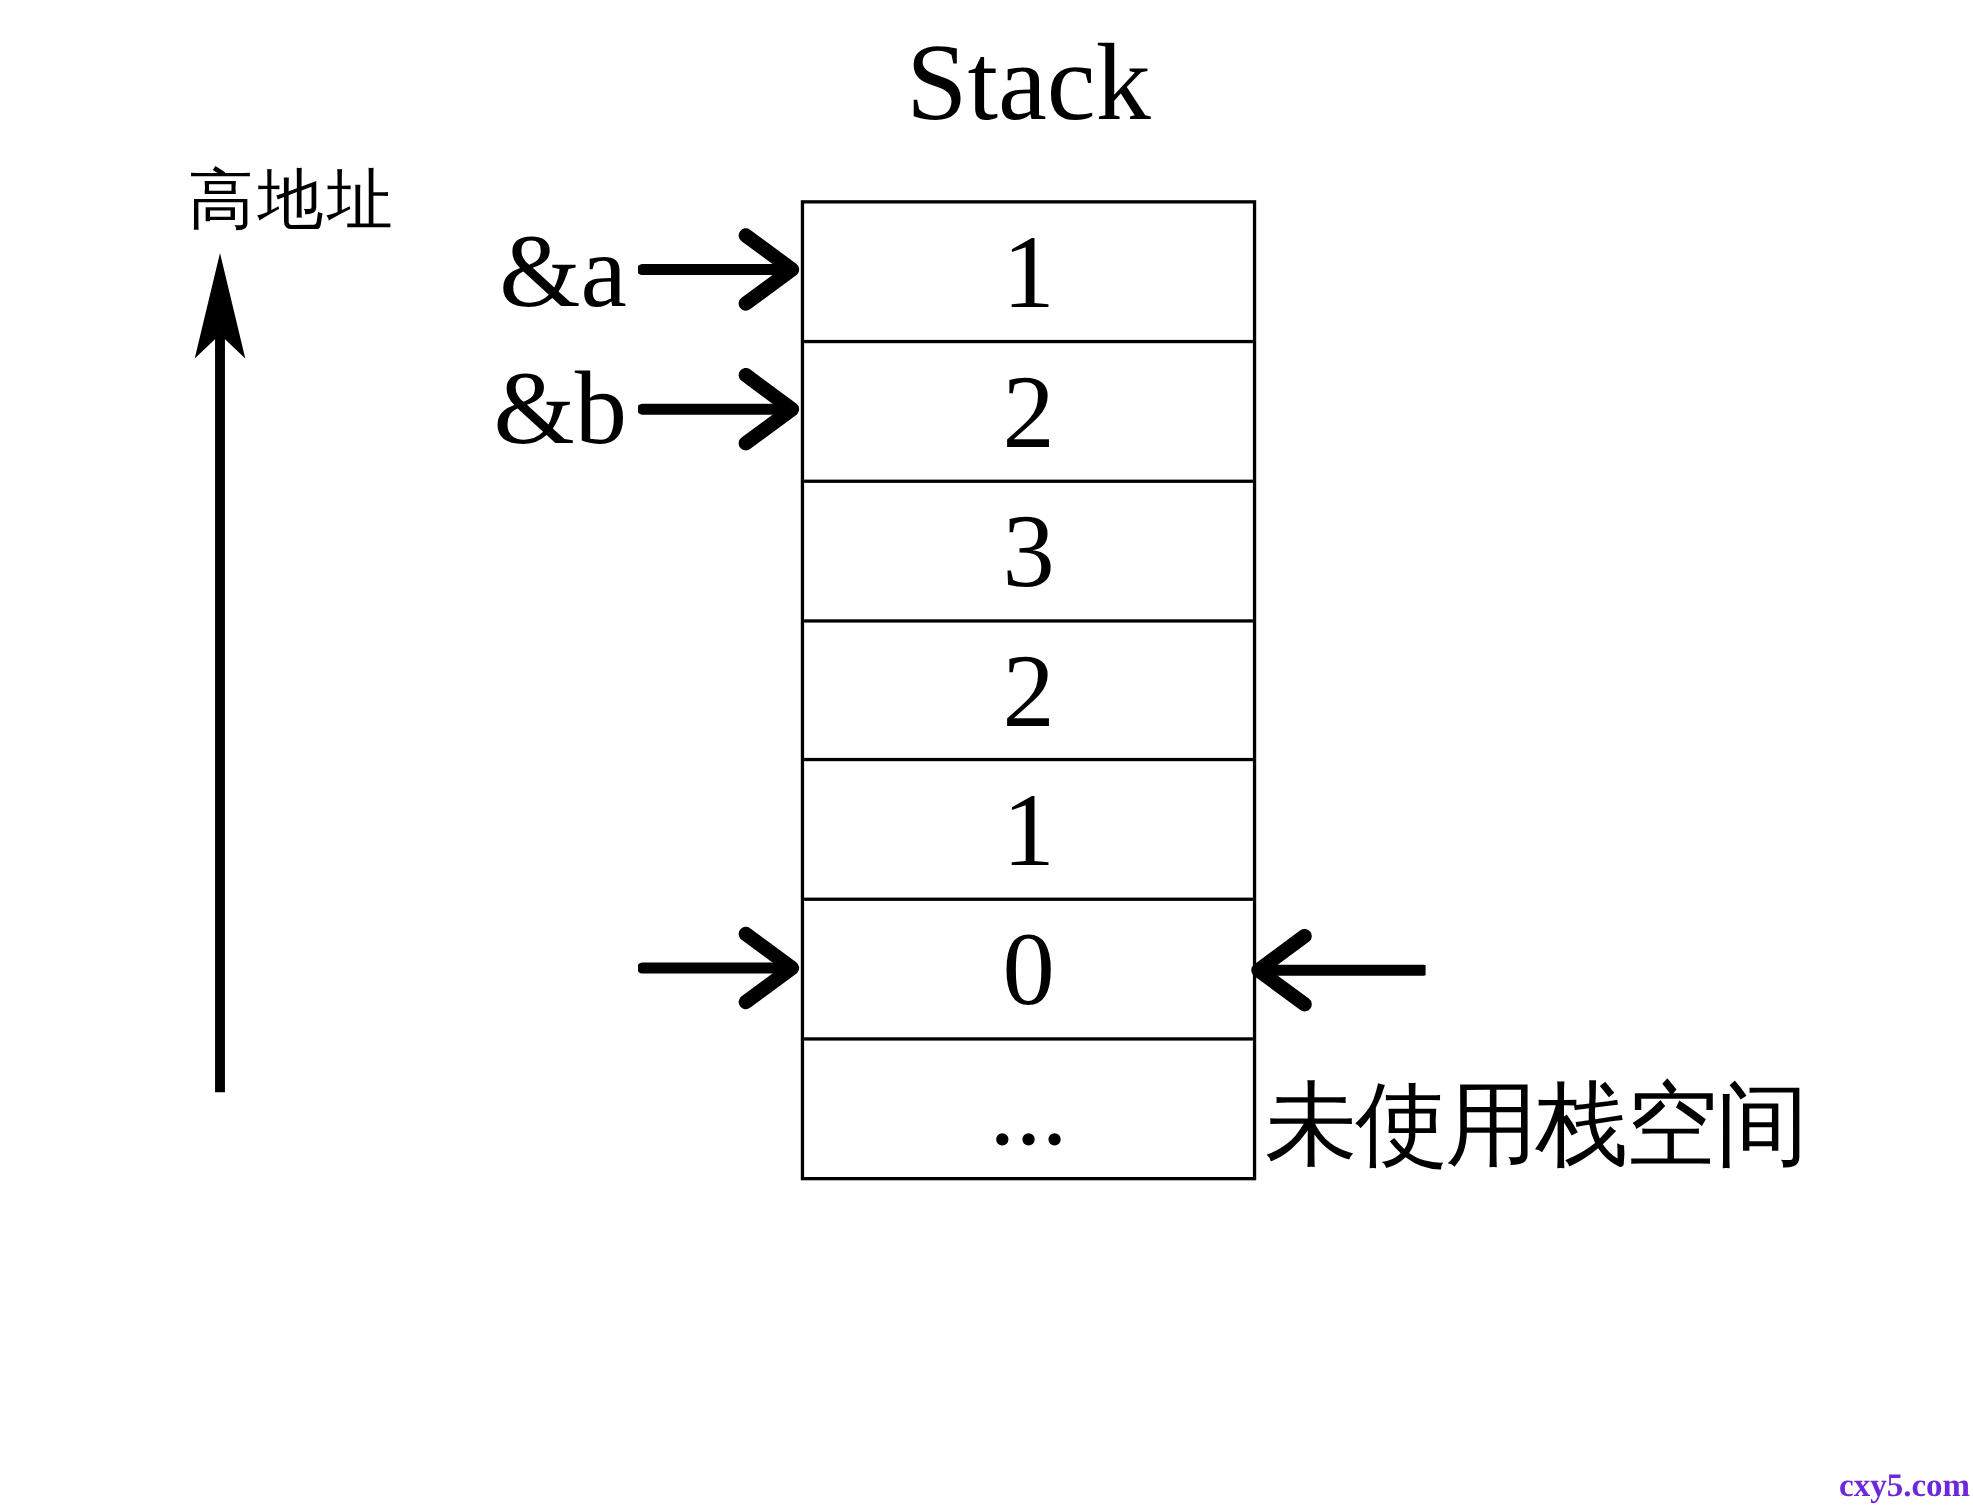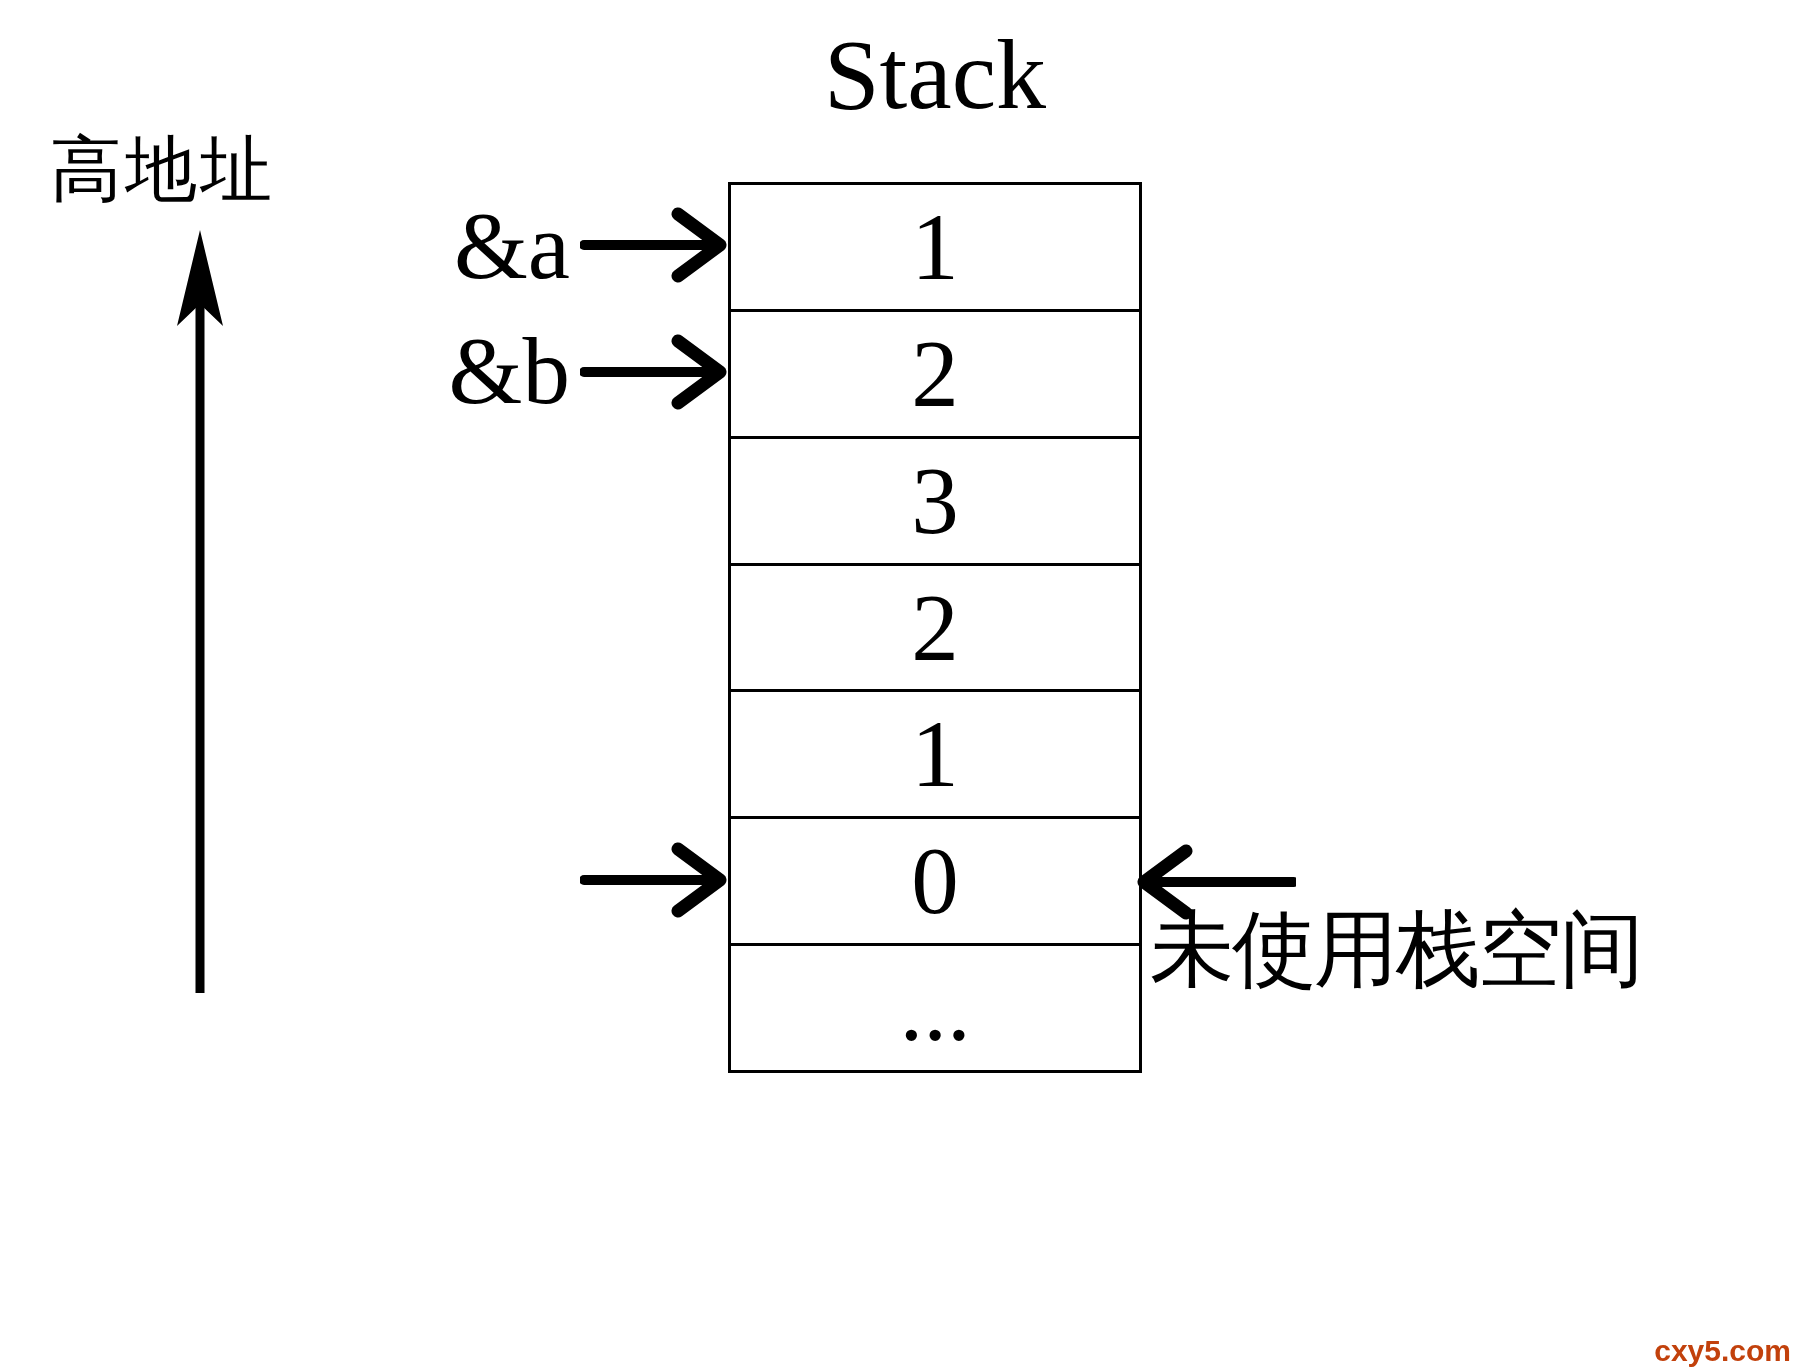--- a/index.html
+++ b/index.html
@@ -14,23 +14,23 @@
   }
   .abs { position: absolute; }
 
   .title {
     left: 728px; top: 20px; width: 414px;
     text-align: center;
     font-size: 100px; line-height: 110px;
   }
 
   .high-addr {
-    left: 50px; top: 118px; width: 310px;
-    text-align: left;
-    font-size: 72px; line-height: 105px;
+    left: 50px; top: 130px; width: 310px;
+    text-align: right;
+    font-size: 60px; line-height: 105px;
     letter-spacing: 3px;
     white-space: nowrap;
   }
 
   .stack-box {
     left: 728px; top: 182px;
     width: 414px; height: 891px;
     border: 3px solid #000000;
     box-sizing: border-box;
     display: flex; flex-direction: column;
@@ -53,39 +53,39 @@
   .label-b     { left: 370px; top: 324px; width: 200px; }
   .label-array { left: 320px; top: 834px; width: 250px; }
 
   .sp-label {
     left: 1306px; top: 833px;
     font-size: 100px; line-height: 100px;
     white-space: nowrap;
   }
 
   .unused-label {
-    left: 1150px; top: 900px;
+    left: 1150px; top: 974px;
     font-size: 84px; line-height: 100px;
     letter-spacing: -2px;
     white-space: nowrap;
   }
 
   .caption {
     left: 72px; top: 1200px;
     font-size: 95px; line-height: 110px;
     letter-spacing: 2px;
     white-space: nowrap;
   }
 
   .watermark {
     right: 3px; bottom: 2px;
-    font-family: Liberation Sans, sans-serif;
+    font-family: Liberation Serif, serif;
     font-weight: bold;
     font-size: 30px; line-height: 32px;
-    color: #c2410c;
+    color: #6d28d9;
   }
 
   svg { display: block; }
 </style>
 </head>
 <body>
 
 <div class="canvas">
 
   <div class="abs title">Stack</div>

